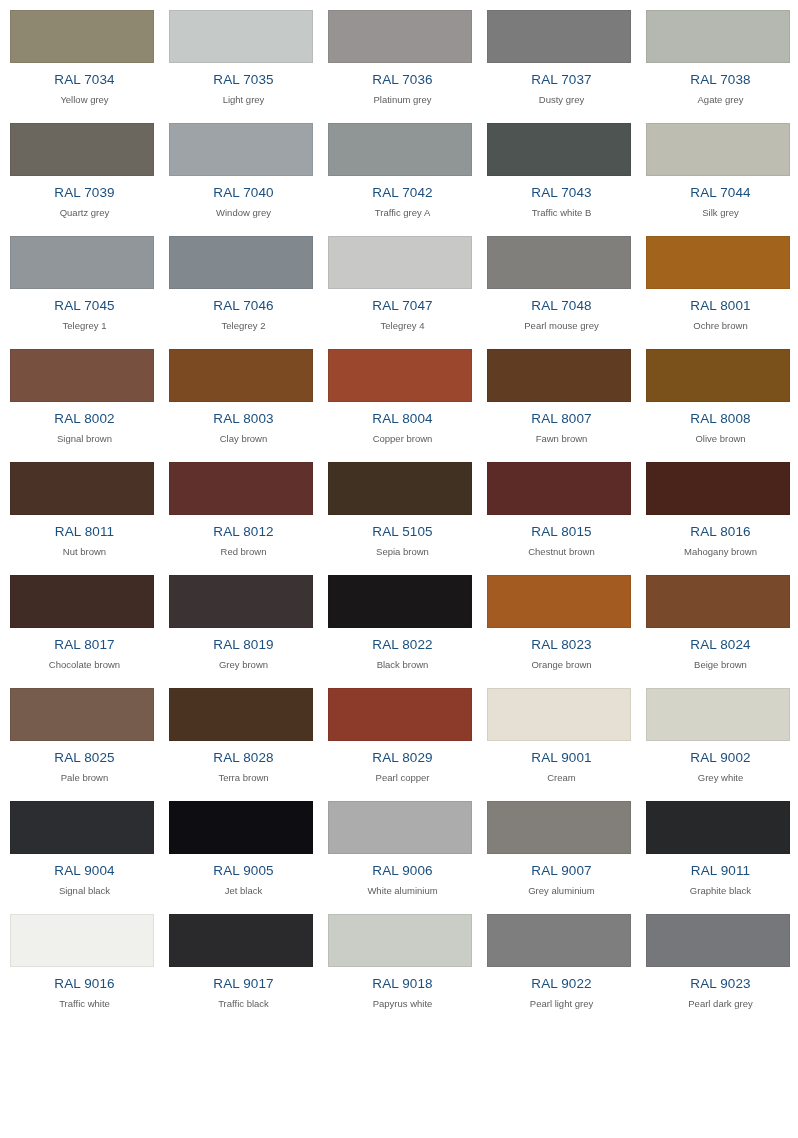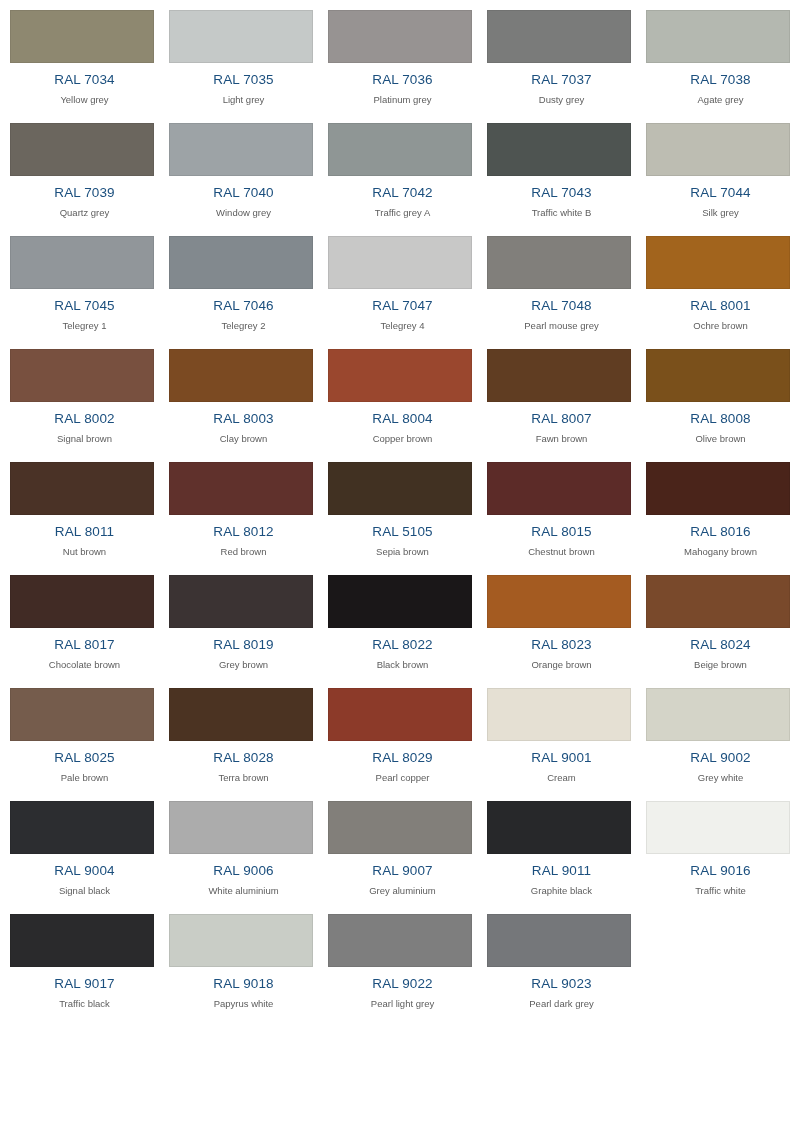--- a/index.html
+++ b/index.html
@@ -235,20 +235,25 @@
       <span class="swatch" style="background: rgb(212, 212, 200);"></span>
       <a class="ral-code">RAL 9002</a>
       <span class="ral-name">Grey white</span>
     </div>
     <div class="ral-card">
       <span class="swatch" style="background: rgb(44, 45, 48);"></span>
       <a class="ral-code">RAL 9004</a>
       <span class="ral-name">Signal black</span>
     </div>
     <div class="ral-card">
+      <span class="swatch" style="background: rgb(13, 13, 18);"></span>
+      <a class="ral-code">RAL 9005</a>
+      <span class="ral-name">Jet black</span>
+    </div>
+    <div class="ral-card">
       <span class="swatch" style="background: rgb(172, 172, 172);"></span>
       <a class="ral-code">RAL 9006</a>
       <span class="ral-name">White aluminium</span>
     </div>
     <div class="ral-card">
       <span class="swatch" style="background: rgb(130, 127, 122);"></span>
       <a class="ral-code">RAL 9007</a>
       <span class="ral-name">Grey aluminium</span>
     </div>
     <div class="ral-card">

